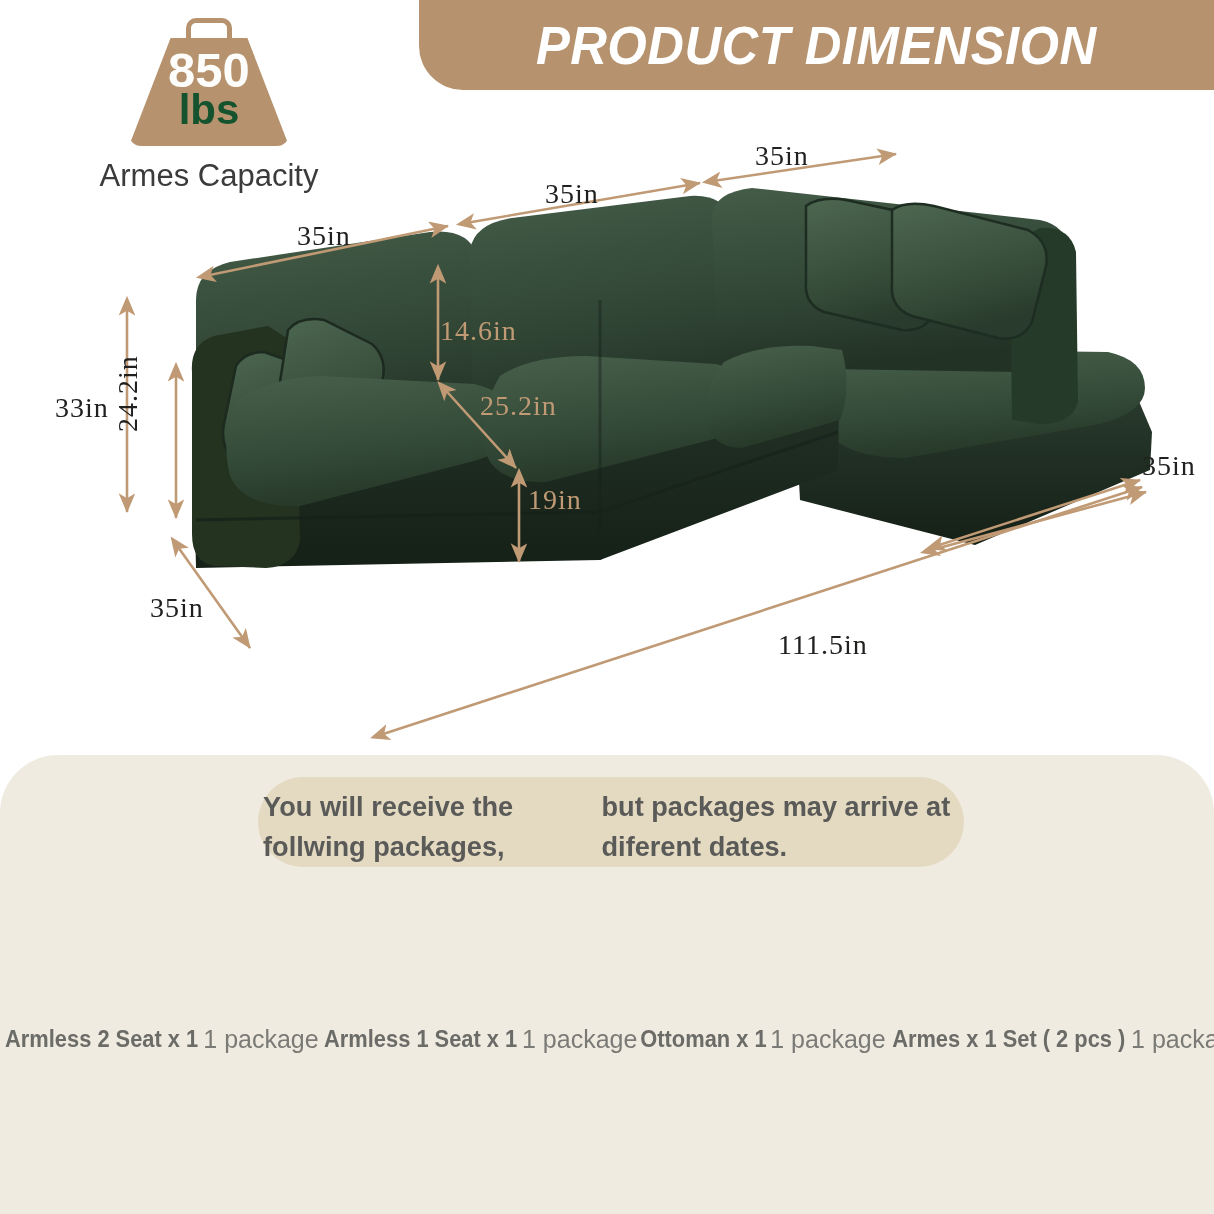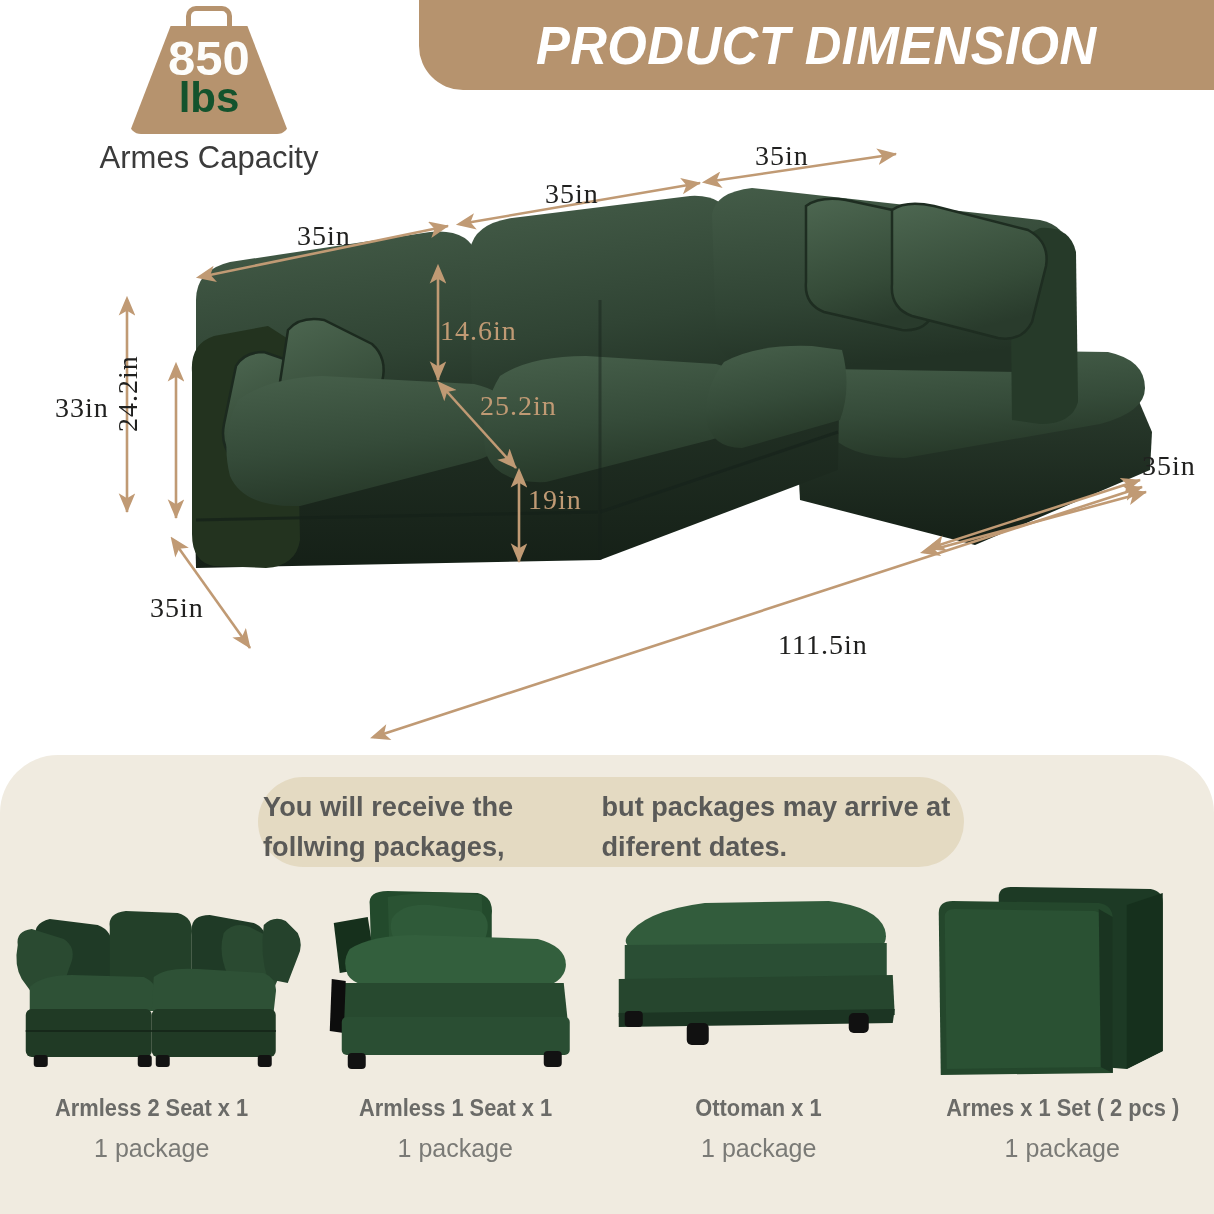--- a/index.html
+++ b/index.html
@@ -24,21 +24,21 @@
     font-family:"Liberation Sans", sans-serif;
     font-weight:bold;
     font-size:54px;
     letter-spacing:0.5px;
     transform:scaleX(0.94);
     white-space:nowrap;
   }
 
   
   .weight-block{position:absolute;left:44px;top:6px;width:330px;}
-  .weight-icon-wrap{position:relative;width:160px;height:128px;margin:0 auto;}
+  .weight-icon-wrap{position:relative;width:160px;height:128px;margin:12px auto;}
   .weight-handle{
     position:absolute;left:57px;top:0;width:46px;height:26px;
     border:5px solid #b6936e;border-bottom:none;
     border-top-left-radius:10px;border-top-right-radius:10px;
     box-sizing:border-box;
   }
   .weight-body{
     position:absolute;left:0;top:20px;width:160px;height:108px;
     background:#b6936e;
     clip-path:polygon(26% 0%, 74% 0%, 100% 100%, 0% 100%);
@@ -86,21 +86,21 @@
   .pkg-pill-line{
     color:#5a5a58;font-weight:bold;font-size:28px;line-height:40px;
     font-family:"Liberation Sans", sans-serif;
     transform:scaleX(0.97);
   }
   .pkg-row{
     position:absolute;left:0;top:128px;width:1214px;height:300px;
     display:flex;
   }
   .pkg-cell{
-    flex:1;display:flex;flex-direction:column;align-items:center;
+    flex:1;display:flex;flex-direction:row;align-items:center;
   }
   .pkg-art{height:200px;width:100%;position:relative;}
   .pkg-art svg{position:absolute;left:0;top:0;width:100%;height:100%;}
   .pkg-title{
     margin-top:12px;color:#6b6b68;font-weight:bold;font-size:23px;
     font-family:"Liberation Sans", sans-serif;
     transform:scaleX(0.95);white-space:nowrap;
   }
   .pkg-sub{
     margin-top:12px;color:#7a7a76;font-size:25px;

